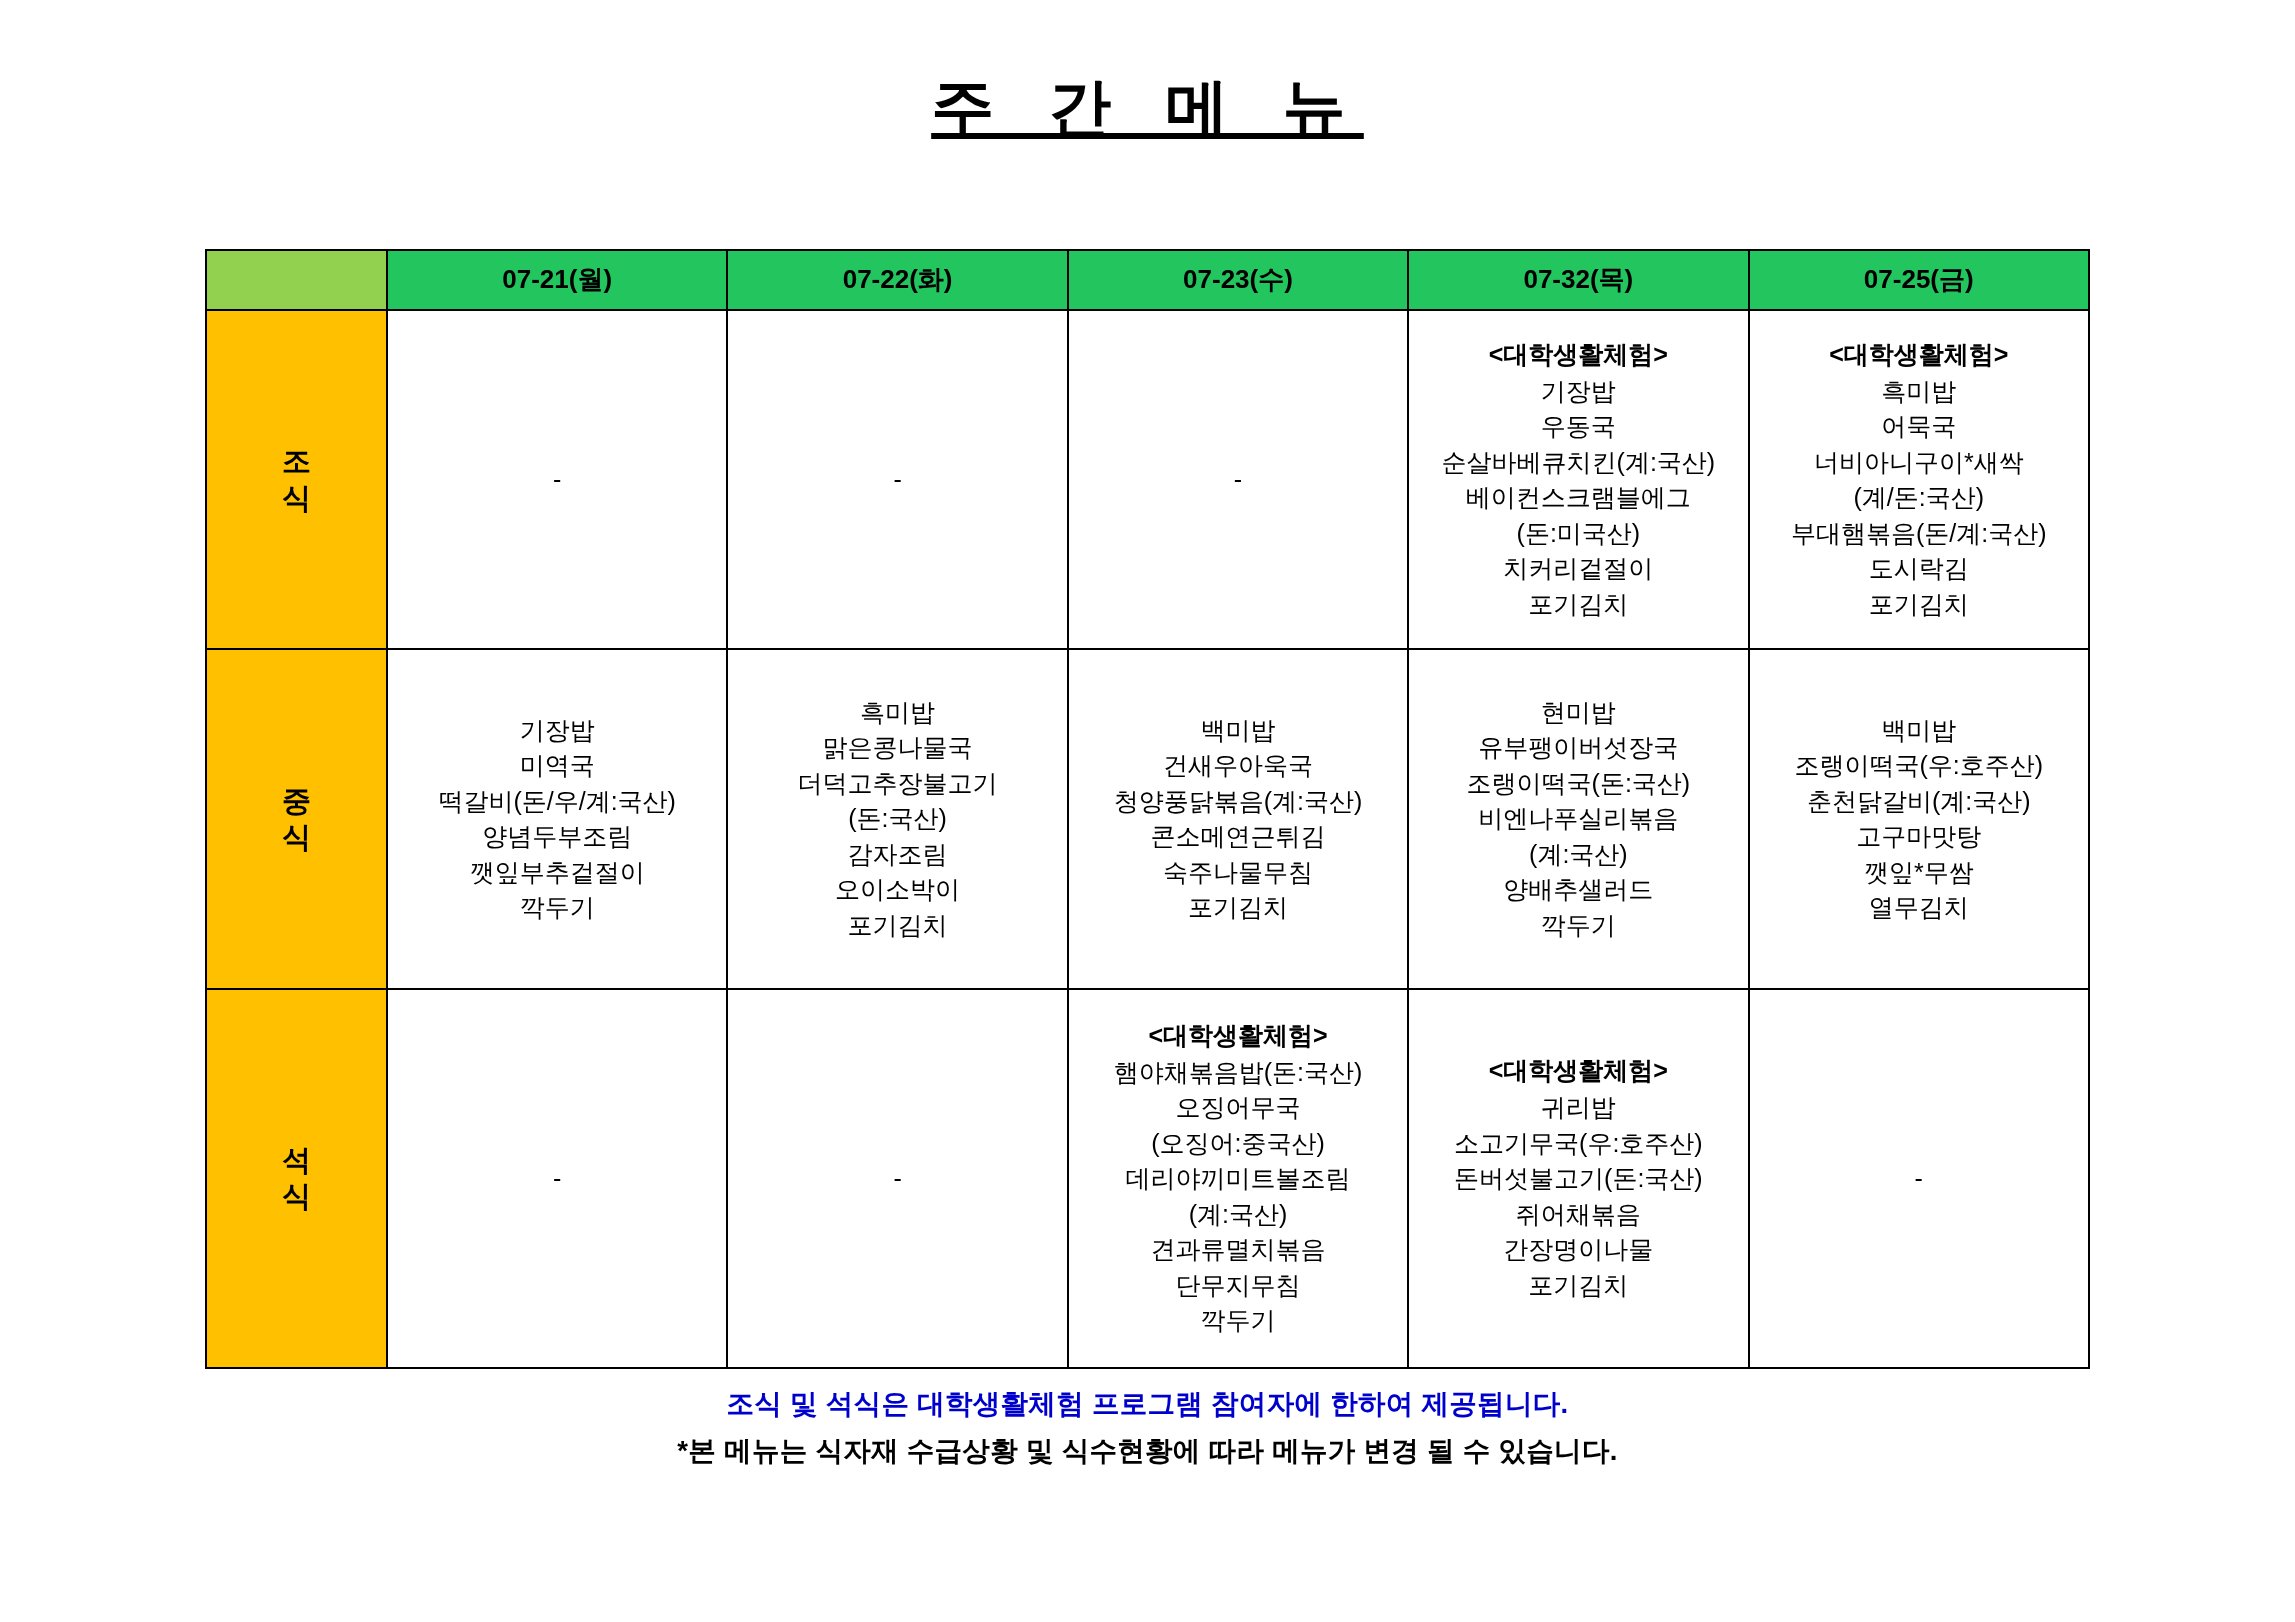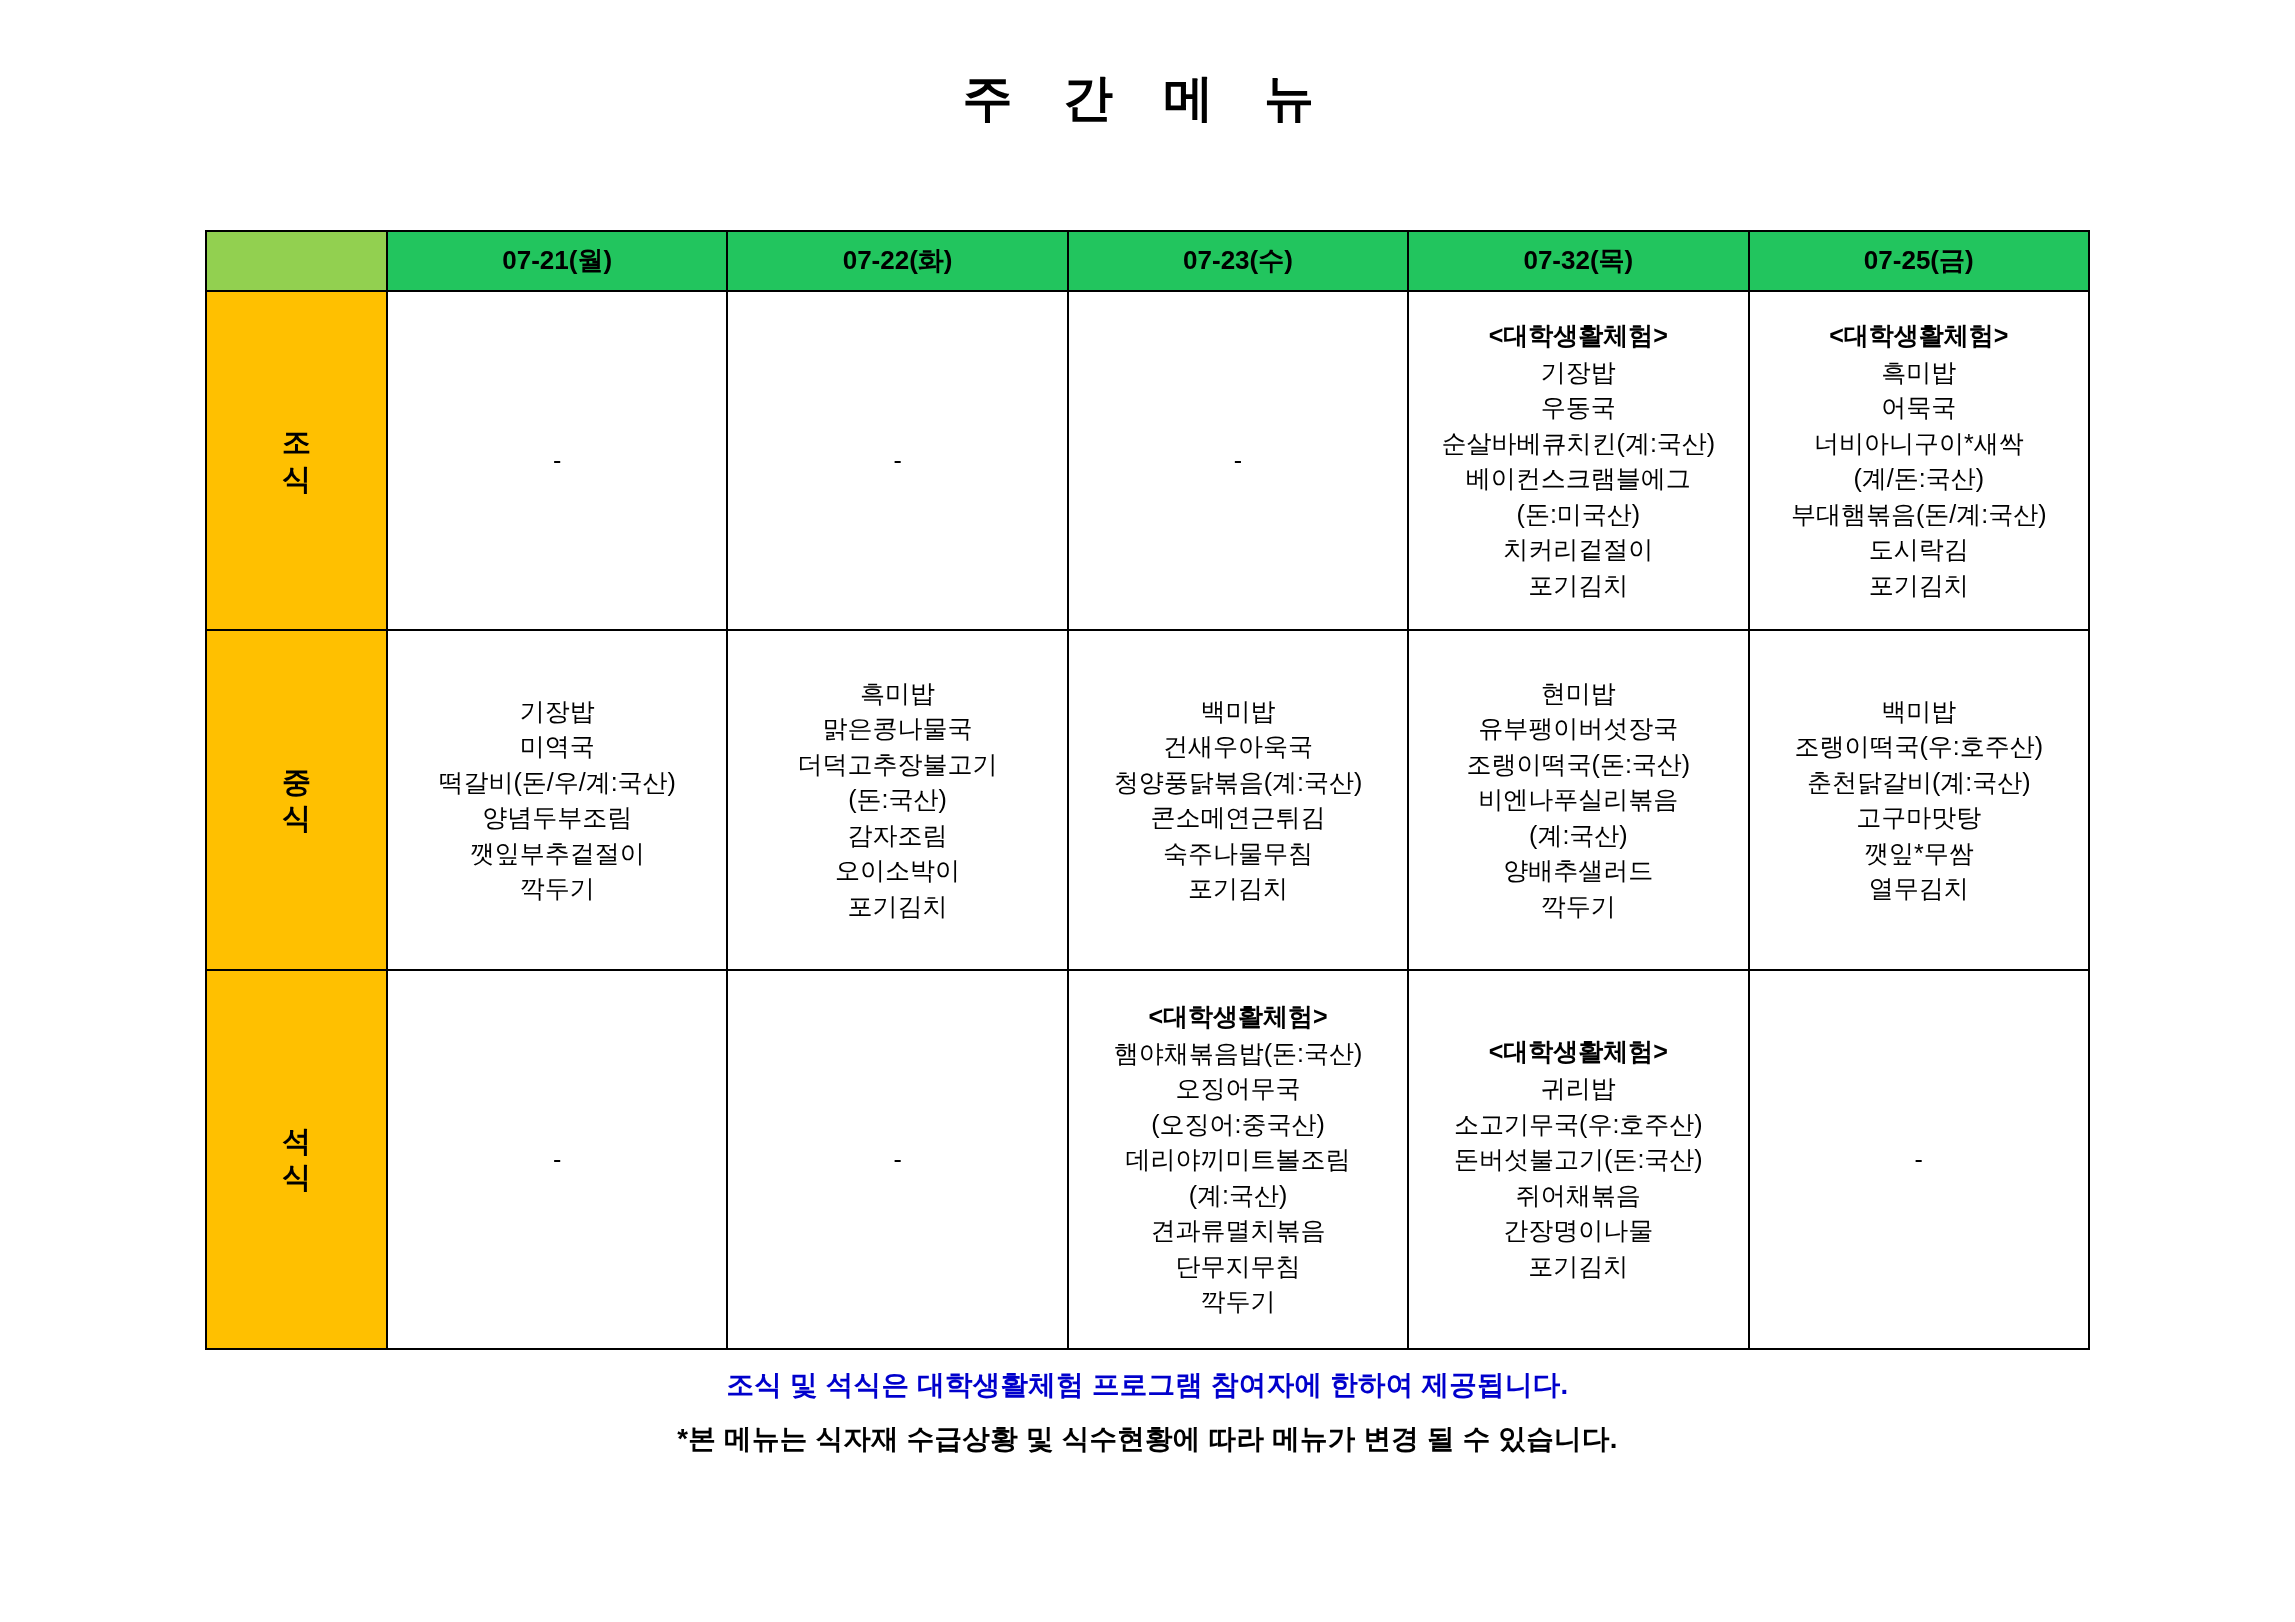--- a/index.html
+++ b/index.html
@@ -16,26 +16,27 @@
   }
   .page {
     width: 2295px;
     height: 1623px;
     box-sizing: border-box;
     padding: 0;
     position: relative;
   }
   .title {
     text-align: center;
-    font-size: 50px;
+    font-size: 63px;
     font-weight: bold;
     letter-spacing: 18.3px;
     margin-top: 65px;
     margin-bottom: 0;
     color: #000000;
+    text-decoration: underline;
   }
   .table-wrap {
     margin: 0 auto;
     margin-top: 98px;
     width: 1885px;
   }
   table.menu {
     border-collapse: collapse;
     width: 100%;
     table-layout: fixed;
@@ -81,21 +82,21 @@
     width: 1885px;
     margin: 0 auto;
     margin-top: 17px;
     text-align: center;
   }
   .note1 {
     color: #0000cc;
     font-size: 27.5px;
     font-weight: bold;
     letter-spacing: 0.3px;
-    margin-bottom: 18px;
+    margin-bottom: 11px;
   }
   .note2 {
     color: #000000;
     font-size: 27.5px;
     font-weight: bold;
     letter-spacing: 0.3px;
   }
   .line { display: block; }
 </style>
 </head>

